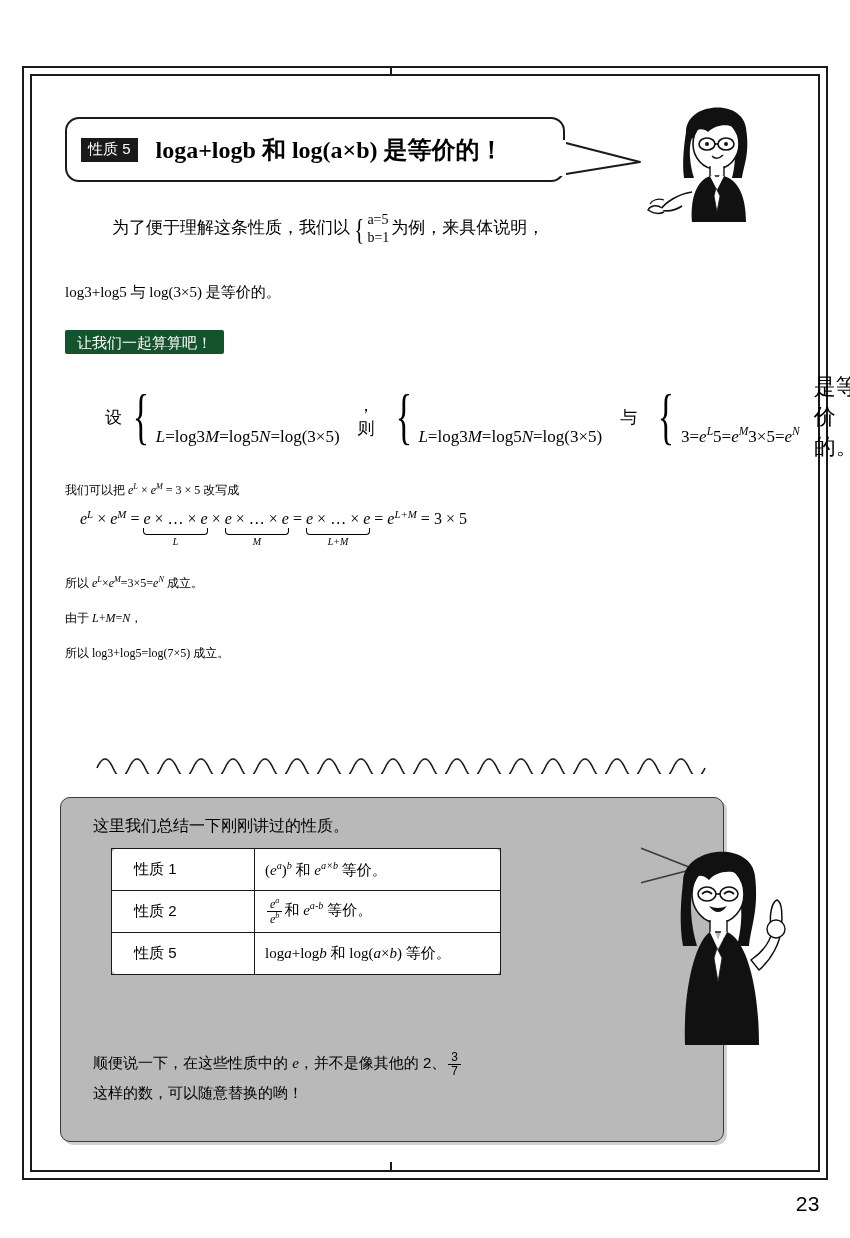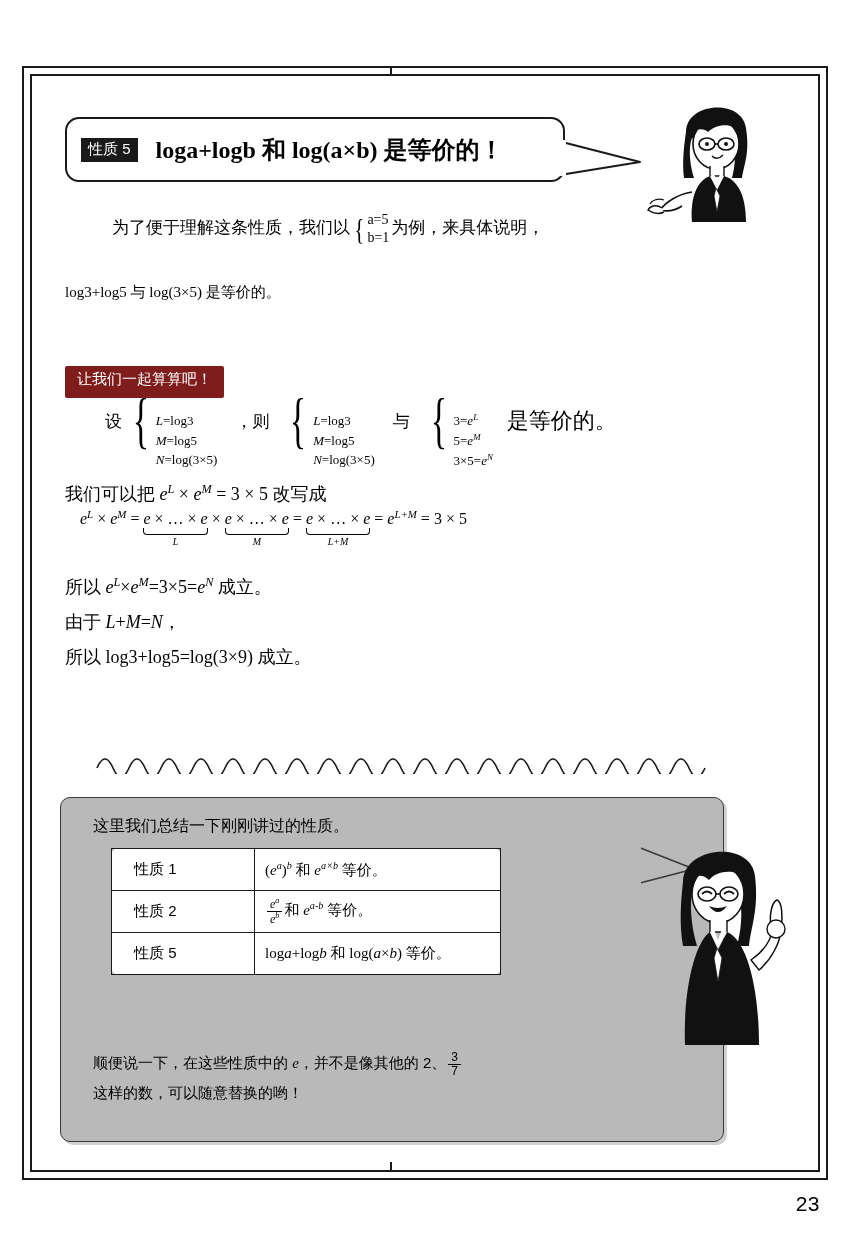--- a/index.html
+++ b/index.html
@@ -128,27 +128,26 @@
     left: 65px; top: 256px;
     font-size: 15px;
     margin-top: 27px;
   }
   .para1-line2 .mathfont { font-family: "Liberation Serif", serif; }
 
   
   .label-bar {
     position: absolute;
     left: 65px; top: 330px;
-    background: #7f1d1d;
+    background: #14532d;
     color: #fff;
     font-size: 15px;
     font-family: "Liberation Sans", sans-serif;
-    padding: 4px 12px 9px 12px;
+    padding: 4px 12px 1px 12px;
     border-radius: 2px;
-    margin-top: 36px;
   }
 
   
   .eq-block {
     position: absolute;
     left: 105px; top: 372px;
     display: flex;
     align-items: center;
     font-size: 17px;
   }
@@ -161,36 +160,36 @@
   .big-brace {
     font-size: 62px;
     line-height: 0.8;
     font-family: "Liberation Serif", serif;
     transform: scaleX(0.55);
     display: inline-block;
     font-weight: 300;
   }
   .brace-lines {
     display: flex;
-    flex-direction: column;
-    font-size: 13px;
+    flex-direction: row;
+    font-size: 17px;
     line-height: 1.5;
     margin-left: 0px;
     font-family: "Liberation Serif", serif;
     margin-top: 39px;
   }
   .brace-lines span i { font-style: italic; }
   .eq-sep { margin: 0 14px; font-size: 17px; }
   .eq-tail { margin-left: 10px; font-size: 22px; }
 
   
   .mid-line {
     position: absolute;
     left: 78px;
-    font-size: 18px;
+    font-size: 12px;
   }
   .mid-line .mathfont { font-family: "Liberation Serif", serif; }
   sup, sub { font-size: 0.68em; }
 
   
   .expansion {
     position: absolute;
     left: 80px; top: 508px;
     font-size: 16px;
     font-family: "Liberation Serif", serif;
@@ -424,21 +423,21 @@
   <span> = <i>e</i><sup><i>L+M</i></sup> = 3 × 5</span>
 </div>
 
 <div class="mid-line" style="top:575px; left:65px;">
   所以 <span class="mathfont"><i>e</i><sup><i>L</i></sup>×<i>e</i><sup><i>M</i></sup>=3×5=<i>e</i><sup><i>N</i></sup></span> 成立。
 </div>
 <div class="mid-line" style="top:610px; left:65px;">
   由于 <span class="mathfont"><i>L</i>+<i>M</i>=<i>N</i></span>，
 </div>
 <div class="mid-line" style="top:645px; left:65px;">
-  所以 <span class="mathfont">log3+log5=log(3×9)</span> 成立。
+  所以 <span class="mathfont">log3+log5=log(7×5)</span> 成立。
 </div>
 
 <div class="wavy">
   <svg width="640" height="26" viewBox="0 0 640 26" preserveAspectRatio="none">
     <path d="M2 20 q8 -18 16 0 q8 18 16 0 q8 -18 16 0 q8 18 16 0 q8 -18 16 0 q8 18 16 0 q8 -18 16 0 q8 18 16 0 q8 -18 16 0 q8 18 16 0 q8 -18 16 0 q8 18 16 0 q8 -18 16 0 q8 18 16 0 q8 -18 16 0 q8 18 16 0 q8 -18 16 0 q8 18 16 0 q8 -18 16 0 q8 18 16 0 q8 -18 16 0 q8 18 16 0 q8 -18 16 0 q8 18 16 0 q8 -18 16 0 q8 18 16 0 q8 -18 16 0 q8 18 16 0 q8 -18 16 0 q8 18 16 0 q8 -18 16 0 q8 18 16 0 q8 -18 16 0 q8 18 16 0 q8 -18 16 0 q8 18 16 0 q8 -18 16 0 q8 18 16 0" fill="none" stroke="#1a1a1a" stroke-width="1.6"></path>
   </svg>
 </div>
 
 <div class="summary-box">
   <div class="summary-title">这里我们总结一下刚刚讲过的性质。</div>

